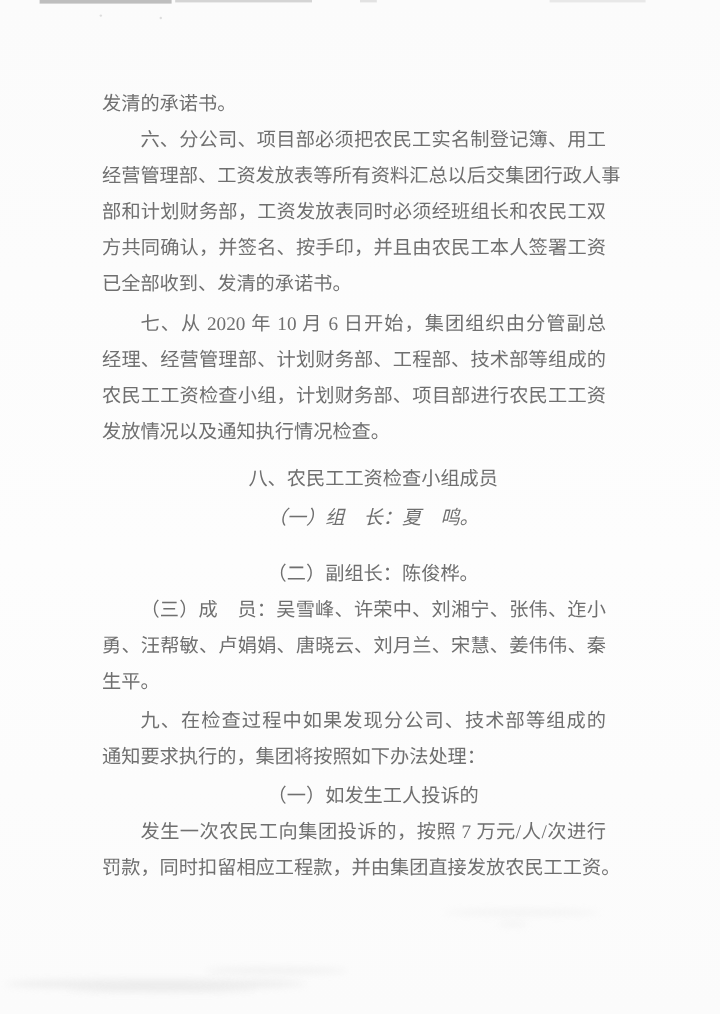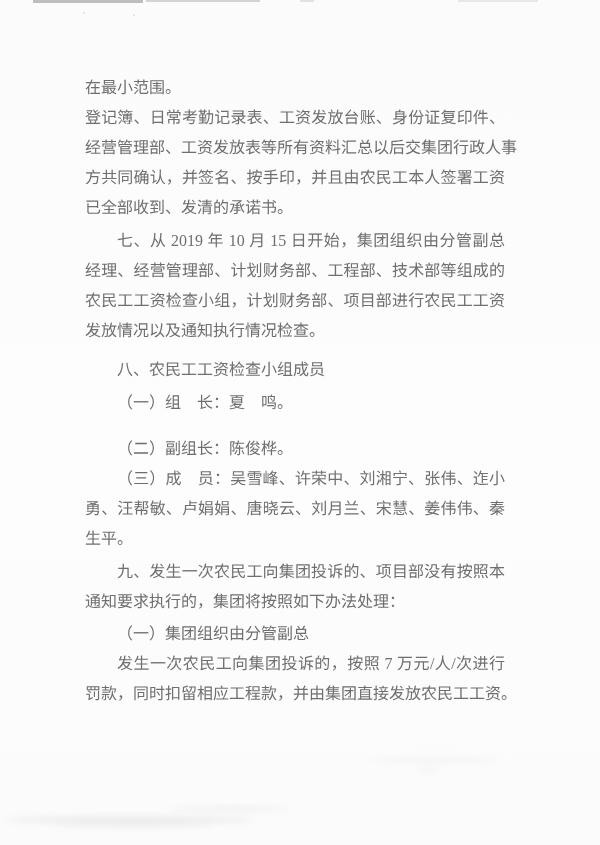--- a/index.html
+++ b/index.html
@@ -22,32 +22,32 @@
     color: #6f6f6f;
     font-size: 16px;
     letter-spacing: 0;
     -webkit-font-smoothing: antialiased;
   }
 
   .para { margin: 0; }
   
   .para-3 { margin-top: 3px; }   
   .para-4 { margin-top: 9px; }   
-  .para-5 { margin-top: 3px; }   
+  .para-5 { margin-top: 3px; font-style: italic; }   
   .para-6 { margin-top: 16px; }   
   .para-7 { margin-top: 0; }   
   .para-8 { margin-top: 3px; }   
   .para-9 { margin-top: 2px; }   
 
   .line {
     height: 30px;
     line-height: 30px;
     white-space: nowrap;
   }
-  .line.indent { padding-left: 32px; }
+  .line.indent { padding-left: 32px; text-align: center; }
   .line.flush {
     text-align: justify;
     text-align-last: justify;
     text-justify: inter-character;
   }
 
   
   .edge-line { position: absolute; top: 0; }
   .edge-seg-1 { left: 33px;  width: 110px; height: 3px; background: #a9a9a9; opacity: .75; }
   .edge-seg-2 { left: 146px; width: 114px; height: 2px; background: #c3c3c3; opacity: .7; }
@@ -72,54 +72,55 @@
 
   <div class="edge-line edge-seg-1"></div>
   <div class="edge-line edge-seg-2"></div>
   <div class="edge-line edge-seg-3"></div>
   <div class="edge-line edge-seg-4"></div>
   <div class="speck speck-1"></div>
   <div class="speck speck-2"></div>
 
   <div class="doc-body" style="color: rgb(111, 111, 111);">
       <div class="para para-1">
-        <div class="line">在最小范围。</div>
+        <div class="line">发清的承诺书。</div>
       </div>
       <div class="para para-2">
-        <div class="line flush">登记簿、日常考勤记录表、工资发放台账、身份证复印件、</div>
+        <div class="line indent flush">六、分公司、项目部必须把农民工实名制登记簿、用工</div>
         <div class="line flush">经营管理部、工资发放表等所有资料汇总以后交集团行政人事</div>
+        <div class="line flush">部和计划财务部，工资发放表同时必须经班组长和农民工双</div>
         <div class="line flush">方共同确认，并签名、按手印，并且由农民工本人签署工资</div>
         <div class="line">已全部收到、发清的承诺书。</div>
       </div>
       <div class="para para-3">
-        <div class="line indent flush">七、从 2019 年 10 月 15 日开始，集团组织由分管副总</div>
+        <div class="line indent flush">七、从 2020 年 10 月 6 日开始，集团组织由分管副总</div>
         <div class="line flush">经理、经营管理部、计划财务部、工程部、技术部等组成的</div>
         <div class="line flush">农民工工资检查小组，计划财务部、项目部进行农民工工资</div>
         <div class="line">发放情况以及通知执行情况检查。</div>
       </div>
       <div class="para para-4">
         <div class="line indent">八、农民工工资检查小组成员</div>
       </div>
       <div class="para para-5">
         <div class="line indent">（一）组　长：夏　鸣。</div>
       </div>
       <div class="para para-6">
         <div class="line indent">（二）副组长：陈俊桦。</div>
       </div>
       <div class="para para-7">
         <div class="line indent flush">（三）成　员：吴雪峰、许荣中、刘湘宁、张伟、迮小</div>
         <div class="line flush">勇、汪帮敏、卢娟娟、唐晓云、刘月兰、宋慧、姜伟伟、秦</div>
         <div class="line">生平。</div>
       </div>
       <div class="para para-8">
-        <div class="line indent flush">九、发生一次农民工向集团投诉的、项目部没有按照本</div>
+        <div class="line indent flush">九、在检查过程中如果发现分公司、技术部等组成的</div>
         <div class="line">通知要求执行的，集团将按照如下办法处理：</div>
       </div>
       <div class="para para-9">
-        <div class="line indent">（一）集团组织由分管副总</div>
+        <div class="line indent">（一）如发生工人投诉的</div>
       </div>
       <div class="para para-10">
         <div class="line indent flush">发生一次农民工向集团投诉的，按照 7 万元/人/次进行</div>
         <div class="line flush">罚款，同时扣留相应工程款，并由集团直接发放农民工工资。</div>
       </div>
     </div>
 
   <div class="smudge smudge-1"></div>
   <div class="smudge smudge-2"></div>
   <div class="smudge smudge-3"></div>

